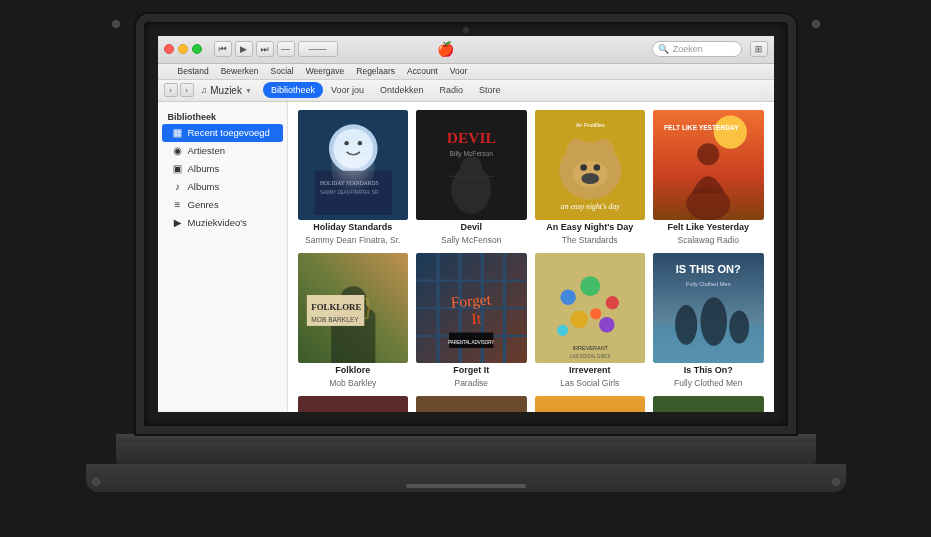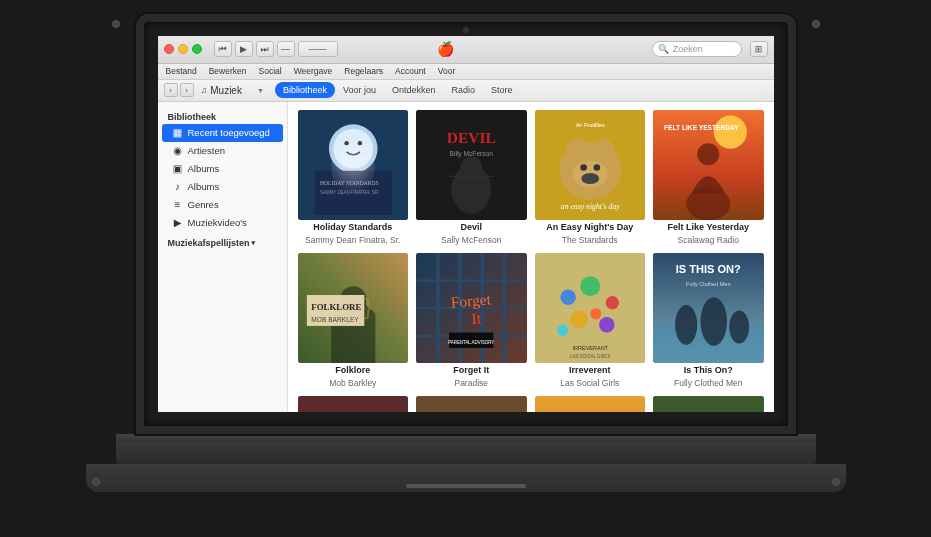--- a/index.html
+++ b/index.html
@@ -204,21 +204,21 @@
       color: #555;
     }
     .music-icon {
       font-size: 9px;
       color: #555;
     }
     .toolbar-title {
       font-size: 10px;
       font-weight: 500;
       color: #333;
-      margin-right: 12px;
+      margin-right: 0;
     }
     .dropdown-arrow {
       font-size: 7px;
       color: #777;
     }
 
     .nav-tabs {
       display: flex;
       gap: 0;
       margin-left: 8px;
@@ -388,21 +388,21 @@
     .cover-bottom4 {
       background: linear-gradient(135deg, #3a5a2a, #5a8a4a);
     }
 
     
     .menu-bar {
       background: linear-gradient(to bottom, #efefef, #e5e5e5);
       height: 16px;
       display: flex;
       align-items: center;
-      padding: 0 6px;
+      padding: 0 18px;
       gap: 8px;
       font-size: 8.5px;
       color: #333;
       border-bottom: 1px solid #ccc;
     }
     .menu-item {
       cursor: pointer;
       padding: 0 2px;
     }
 
@@ -489,24 +489,20 @@
               <span>Albums</span>
             </div>
             <div class="sidebar-item">
               <span class="sidebar-icon">≡</span>
               <span>Genres</span>
             </div>
             <div class="sidebar-item">
               <span class="sidebar-icon">▶</span>
               <span>Muziekvideo's</span>
             </div>
-            <div class="sidebar-playlist-title">
-              <span>Muziekafspellijsten</span>
-              <span style="font-size:7px;">▾</span>
-            </div>
           </div>
 
           <div class="albums-area" style="position:relative;">
             <div class="albums-grid">
 
               <div class="album-item">
                 <div class="album-cover cover-holiday">
                   <svg class="itunes-svg-cover" viewBox="0 0 100 100" xmlns="http://www.w3.org/2000/svg">
                     <rect width="100" height="100" fill="#1a3a5c"></rect>
                     <circle cx="50" cy="35" r="22" fill="#c8e0f8" opacity="0.9"></circle>

